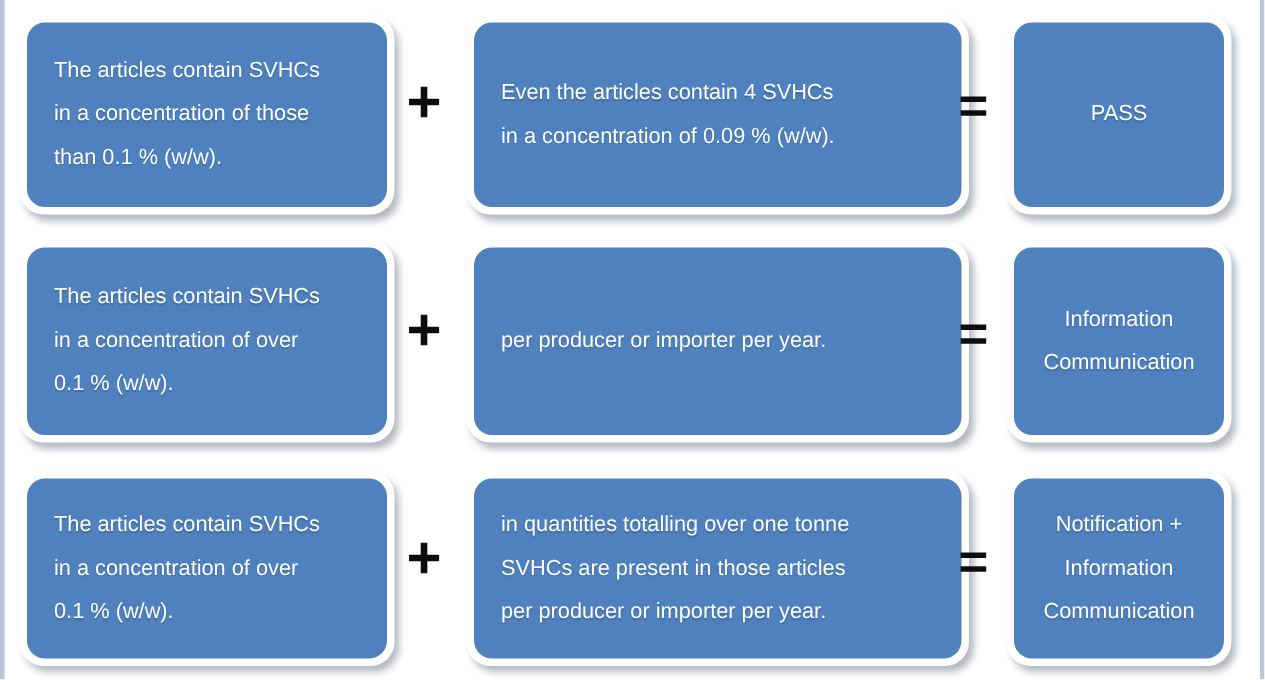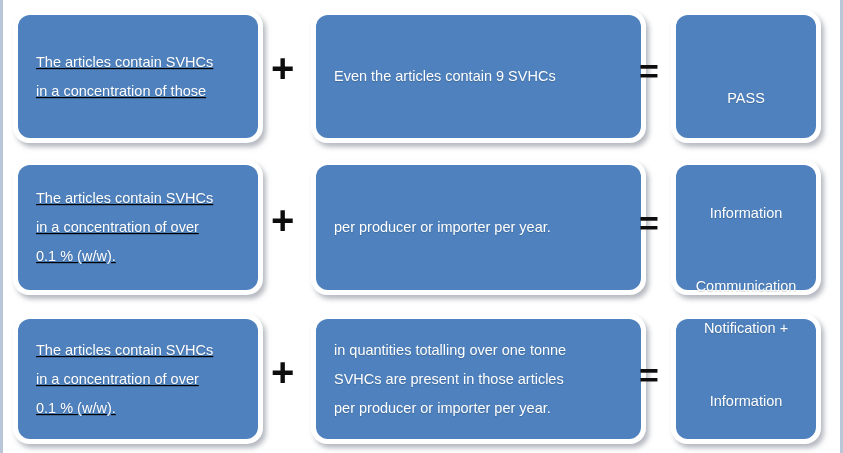--- a/index.html
+++ b/index.html
@@ -59,24 +59,24 @@
   .box-inner.center {
     align-items: center;
     text-align: center;
   }
   .line {
     font-size: 14.5px;
     line-height: 29px;
     white-space: nowrap;
     text-shadow: 0 1px 1px rgba(0,0,0,0.18);
   }
-  .line.center { text-align: center; margin-top: 44px; }
-
-  
-  .col-a { left: 10px;  width: 250px; text-decoration: underline; }
+  .line.center { text-align: center; }
+
+  
+  .col-a { left: 10px;  width: 250px; }
   .col-b { left: 308px; width: 335px; }
   .col-c { left: 668px; width: 150px; }
 
   .row-1 .box { height: 133px; }
   .row-2 .box { height: 135px; }
   .row-3 .box { height: 130px; }
 
   .row-1 .col-a, .row-1 .col-b, .row-1 .col-c { top: 6px; }
   .row-2 .col-a, .row-2 .col-b, .row-2 .col-c { top: 4px; }
   .row-3 .col-a, .row-3 .col-b, .row-3 .col-c { top: 4px; }
@@ -108,28 +108,30 @@
 <body>
 
 <div id="canvas">
 
   <div class="row row-1">
 
     <div class="box col-a">
       <div class="box-inner">
         <div class="line">The articles contain SVHCs</div>
         <div class="line">in a concentration of those</div>
+        <div class="line">than 0.1 % (w/w).</div>
       </div>
     </div>
 
     <div class="op op-plus">+</div>
 
     <div class="box col-b">
       <div class="box-inner">
-        <div class="line">Even the articles contain 9 SVHCs</div>
+        <div class="line">Even the articles contain 4 SVHCs</div>
+        <div class="line">in a concentration of 0.09 % (w/w).</div>
       </div>
     </div>
 
     <div class="op op-equals">=</div>
 
     <div class="box col-c">
       <div class="box-inner center">
         <div class="line center">PASS</div>
       </div>
     </div>

